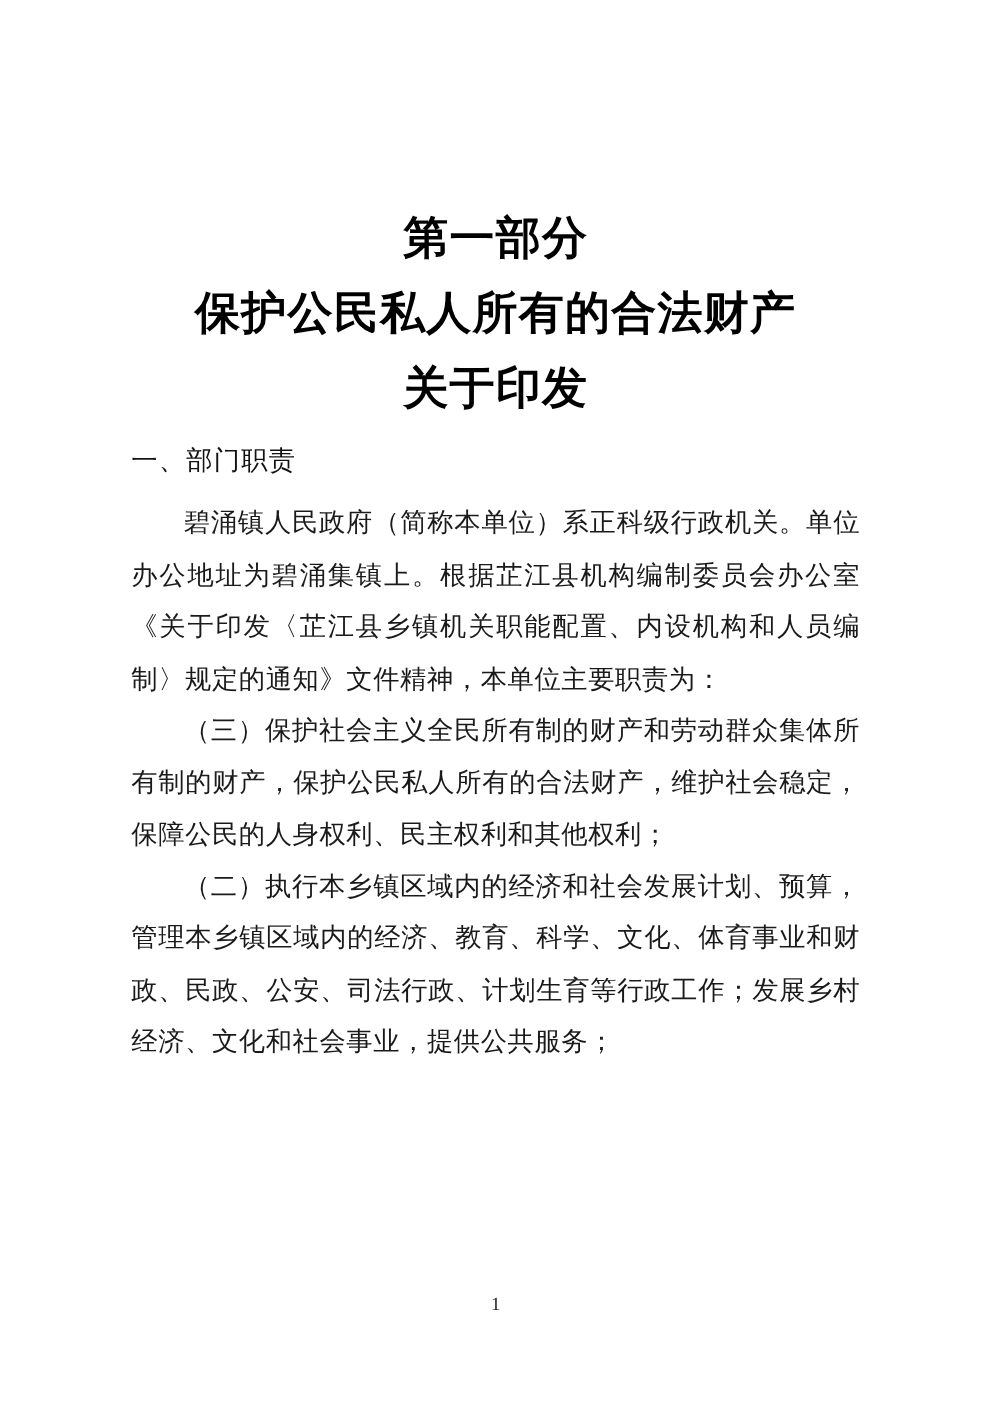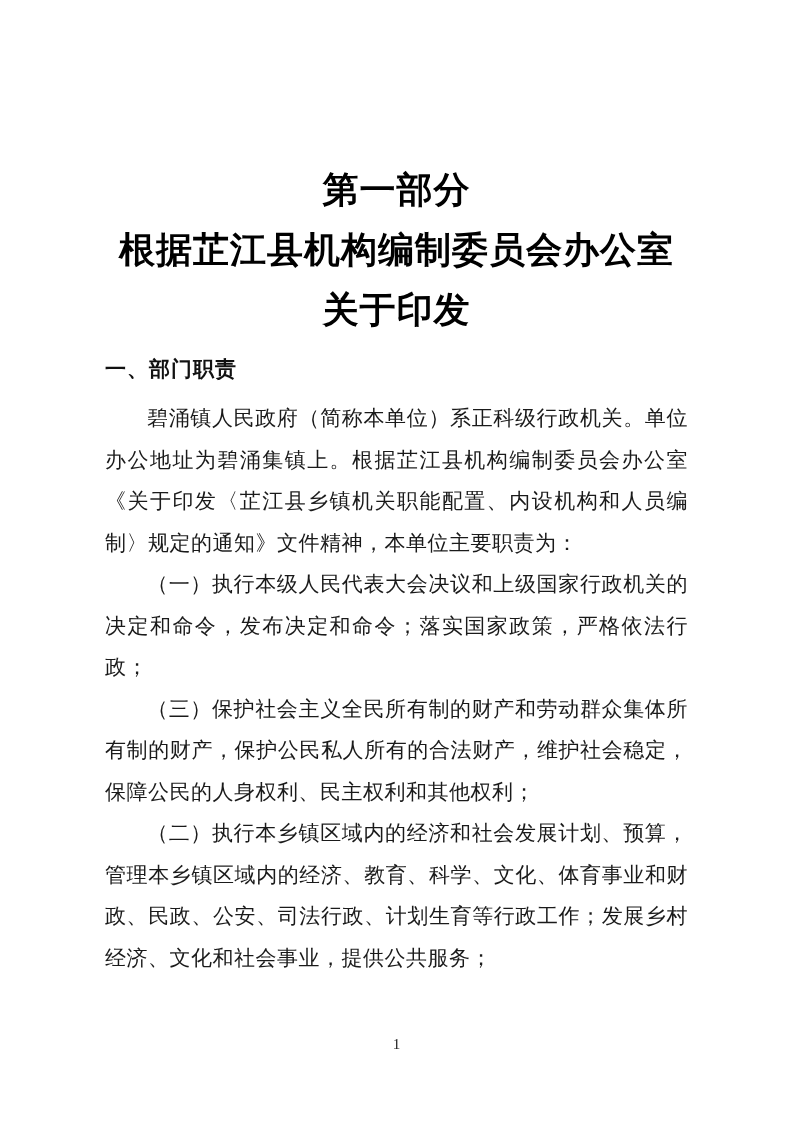--- a/index.html
+++ b/index.html
@@ -38,21 +38,21 @@
     line-height: 60px;
     letter-spacing: 1px;
     color: #000000;
   }
   .doc-title .title-line {
     white-space: nowrap;
   }
   .section-heading {
     margin-top: 17px;
     font-family: "Liberation Sans", sans-serif;
-    font-weight: bold;
+    font-weight: normal;
     font-size: 21px;
     line-height: 24px;
     letter-spacing: 1px;
     color: #111111;
   }
   .body-text {
     margin-top: 17px;
   }
   .body-text p {
     margin: 0;
@@ -76,29 +76,28 @@
   }
 </style>
 </head>
 <body>
 
 <div class="page">
   <div class="content">
 
     <div class="doc-title">
       <div class="title-line">第一部分</div>
-      <div class="title-line">根据芷江县机构编制委员会办公室</div>
+      <div class="title-line">保护公民私人所有的合法财产</div>
       <div class="title-line">关于印发</div>
     </div>
 
     <div class="section-heading">一、部门职责</div>
 
     <div class="body-text">
       <p>碧涌镇人民政府（简称本单位）系正科级行政机关。单位办公地址为碧涌集镇上。根据芷江县机构编制委员会办公室《关于印发〈芷江县乡镇机关职能配置、内设机构和人员编制〉规定的通知》文件精神，本单位主要职责为：</p>
-      <p>（一）执行本级人民代表大会决议和上级国家行政机关的决定和命令，发布决定和命令；落实国家政策，严格依法行政；</p>
       <p>（三）保护社会主义全民所有制的财产和劳动群众集体所有制的财产，保护公民私人所有的合法财产，维护社会稳定，保障公民的人身权利、民主权利和其他权利；</p>
       <p>（二）执行本乡镇区域内的经济和社会发展计划、预算，管理本乡镇区域内的经济、教育、科学、文化、体育事业和财政、民政、公安、司法行政、计划生育等行政工作；发展乡村经济、文化和社会事业，提供公共服务；</p>
     </div>
 
   </div>
 
   <div class="page-number">1</div>
 </div>
 
 </body></html>

